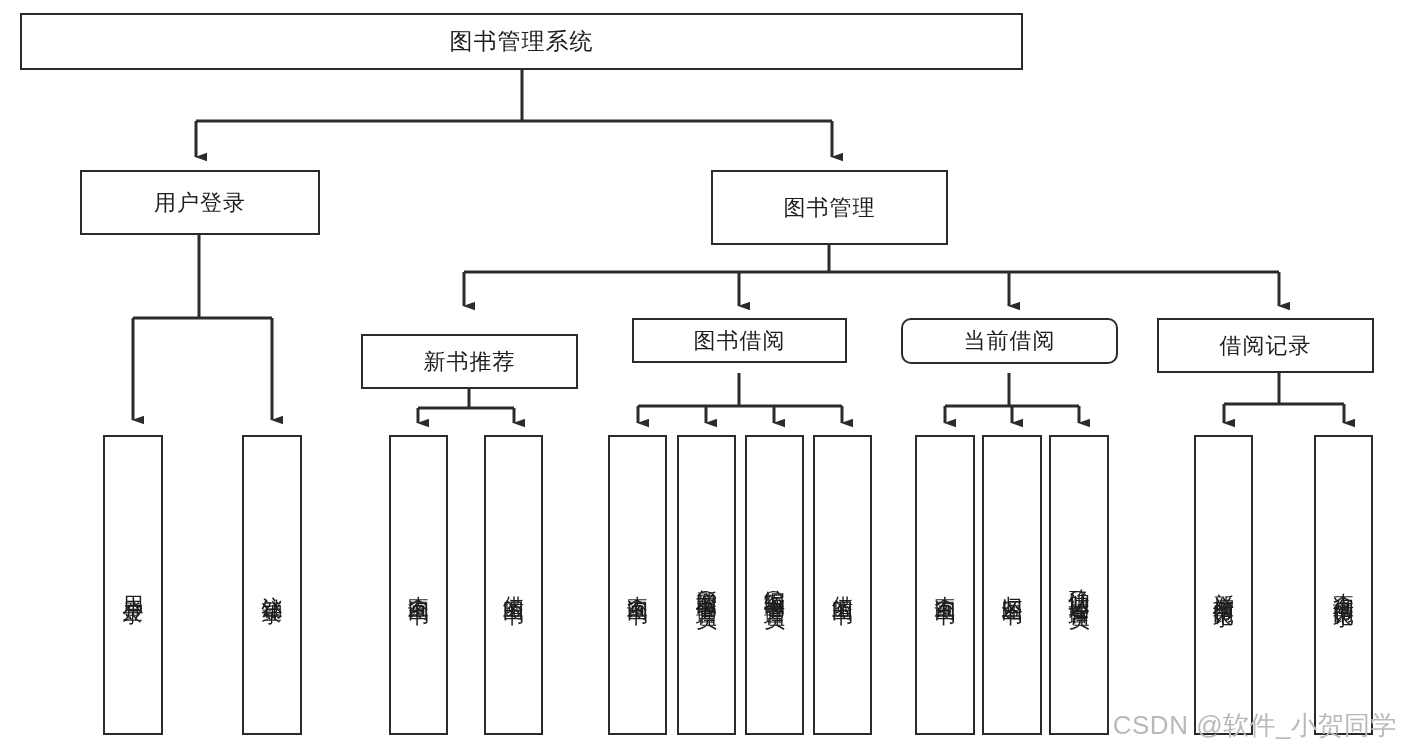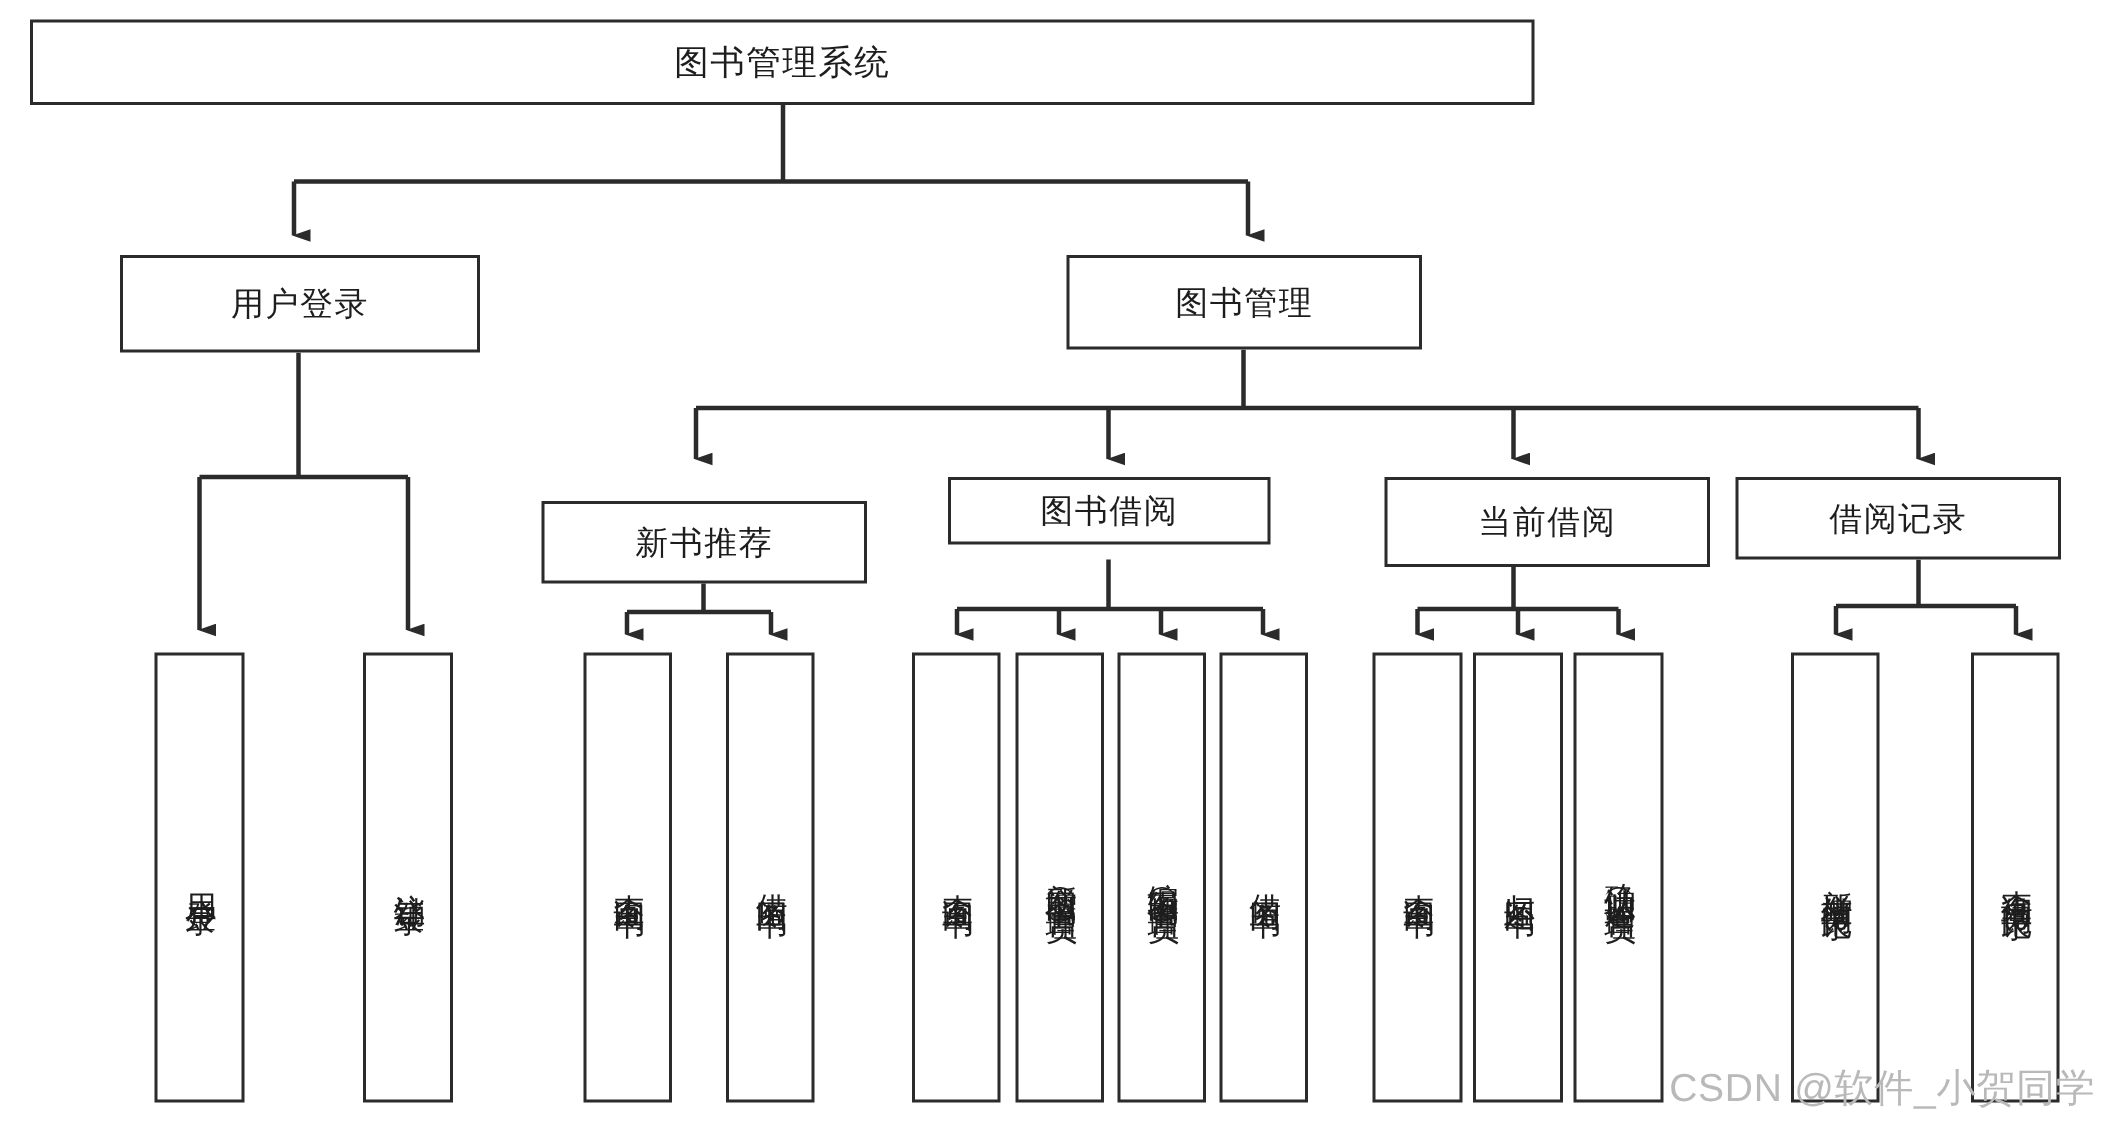--- a/index.html
+++ b/index.html
@@ -119,31 +119,31 @@
     </g>
   </svg>
 
   <div class="node root" style="left:20px; top:13px; width:1003px; height:57px;">
     <span>图书管理系统</span>
   </div>
 
   <div class="node" style="left:80px; top:170px; width:240px; height:65px;">
     <span>用户登录</span>
   </div>
-  <div class="node" style="left:711px; top:170px; width:237px; height:63px;">
+  <div class="node" style="left:711px; top:170px; width:237px; height:75px;">
     <span>图书管理</span>
   </div>
 
   <div class="node" style="left:361px; top:318px; width:217px; height:55px;margin-top:16px;">
     <span>新书推荐</span>
   </div>
   <div class="node" style="left:632px; top:318px; width:215px; height:45px;">
     <span>图书借阅</span>
   </div>
-  <div class="node" style="left:923px; top:318px; width:217px; height:60px;">
+  <div class="node" style="left:901px; top:318px; width:217px; height:46px;border-radius:10px;">
     <span>当前借阅</span>
   </div>
   <div class="node" style="left:1157px; top:318px; width:217px; height:55px;">
     <span>借阅记录</span>
   </div>
 
   <div class="node vert" style="left:103px; top:435px; width:60px; height:300px;">
     <span>用户登录</span>
   </div>
   <div class="node vert" style="left:242px; top:435px; width:60px; height:300px;">

